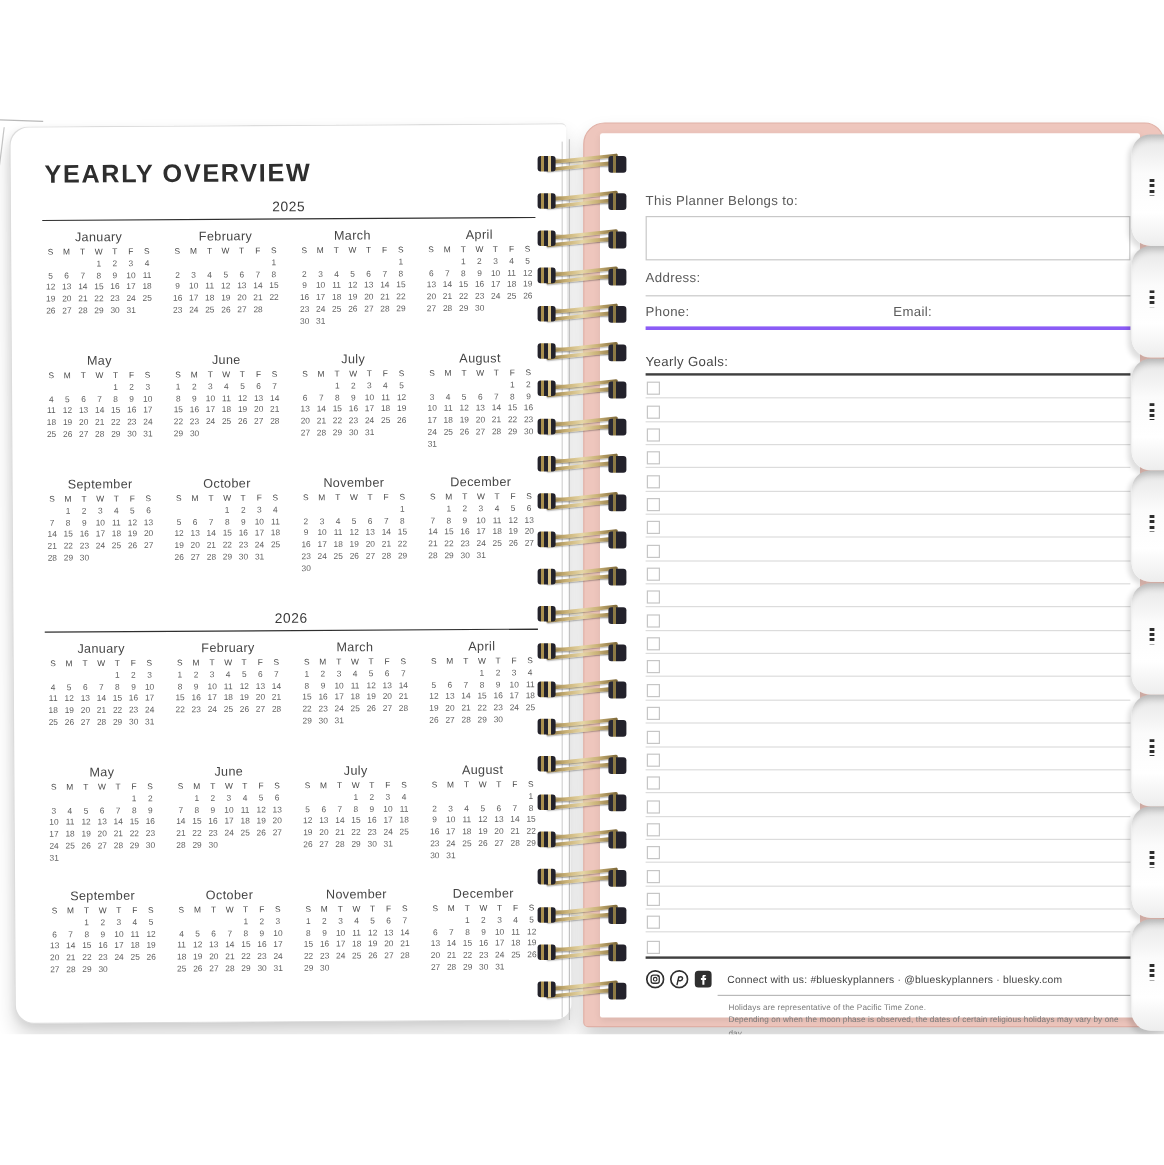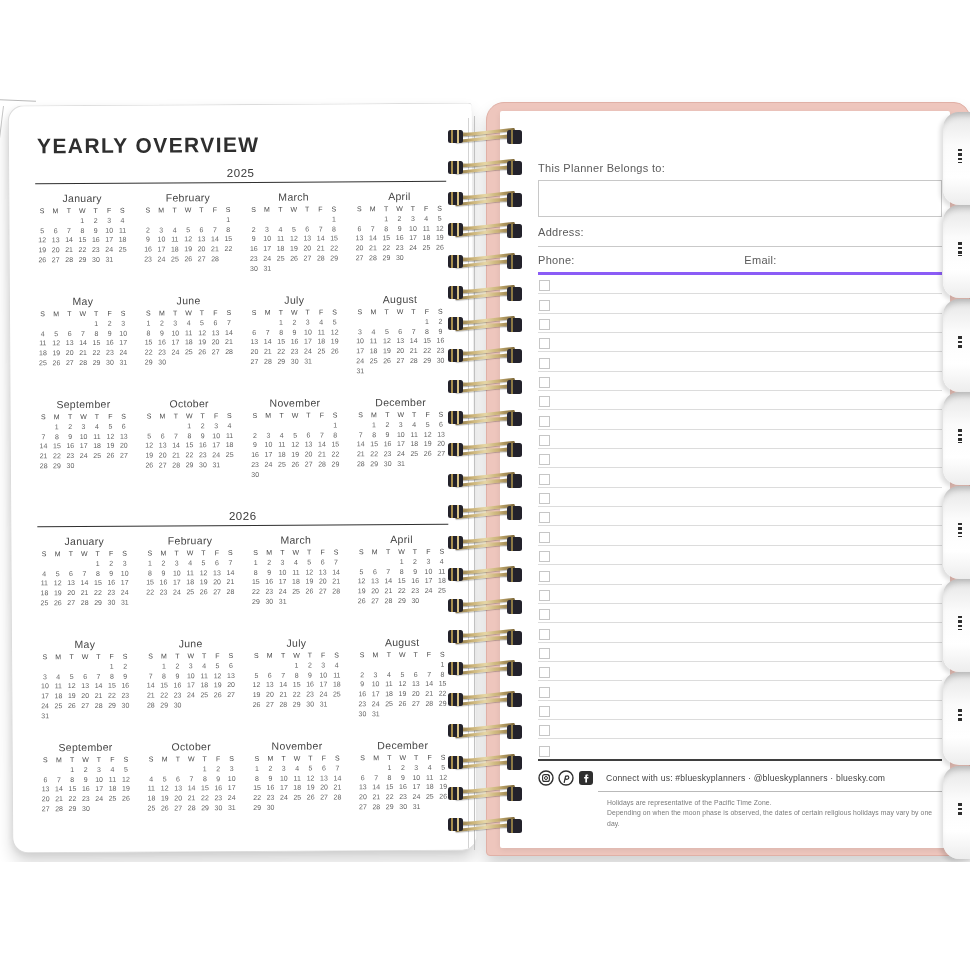--- a/index.html
+++ b/index.html
@@ -1194,20 +1194,21 @@
   <div class="right-cover"></div>
   <div class="right-page">
     <div class="rp-inner">
       <div class="rlabel">This Planner Belongs to:</div>
       <div class="belongs-box"></div>
       <div class="rlabel addr-row">Address:</div>
       <div class="rlabel pe-row">
         <span>Phone:</span>
         <span class="email">Email:</span>
       </div>
+      <div class="goals-label">Yearly Goals:</div>
       <div class="goals-list">
           <div class="goal-row">
             <div class="cb"></div>
           </div>
           <div class="goal-row">
             <div class="cb"></div>
           </div>
           <div class="goal-row">
             <div class="cb"></div>
           </div>

